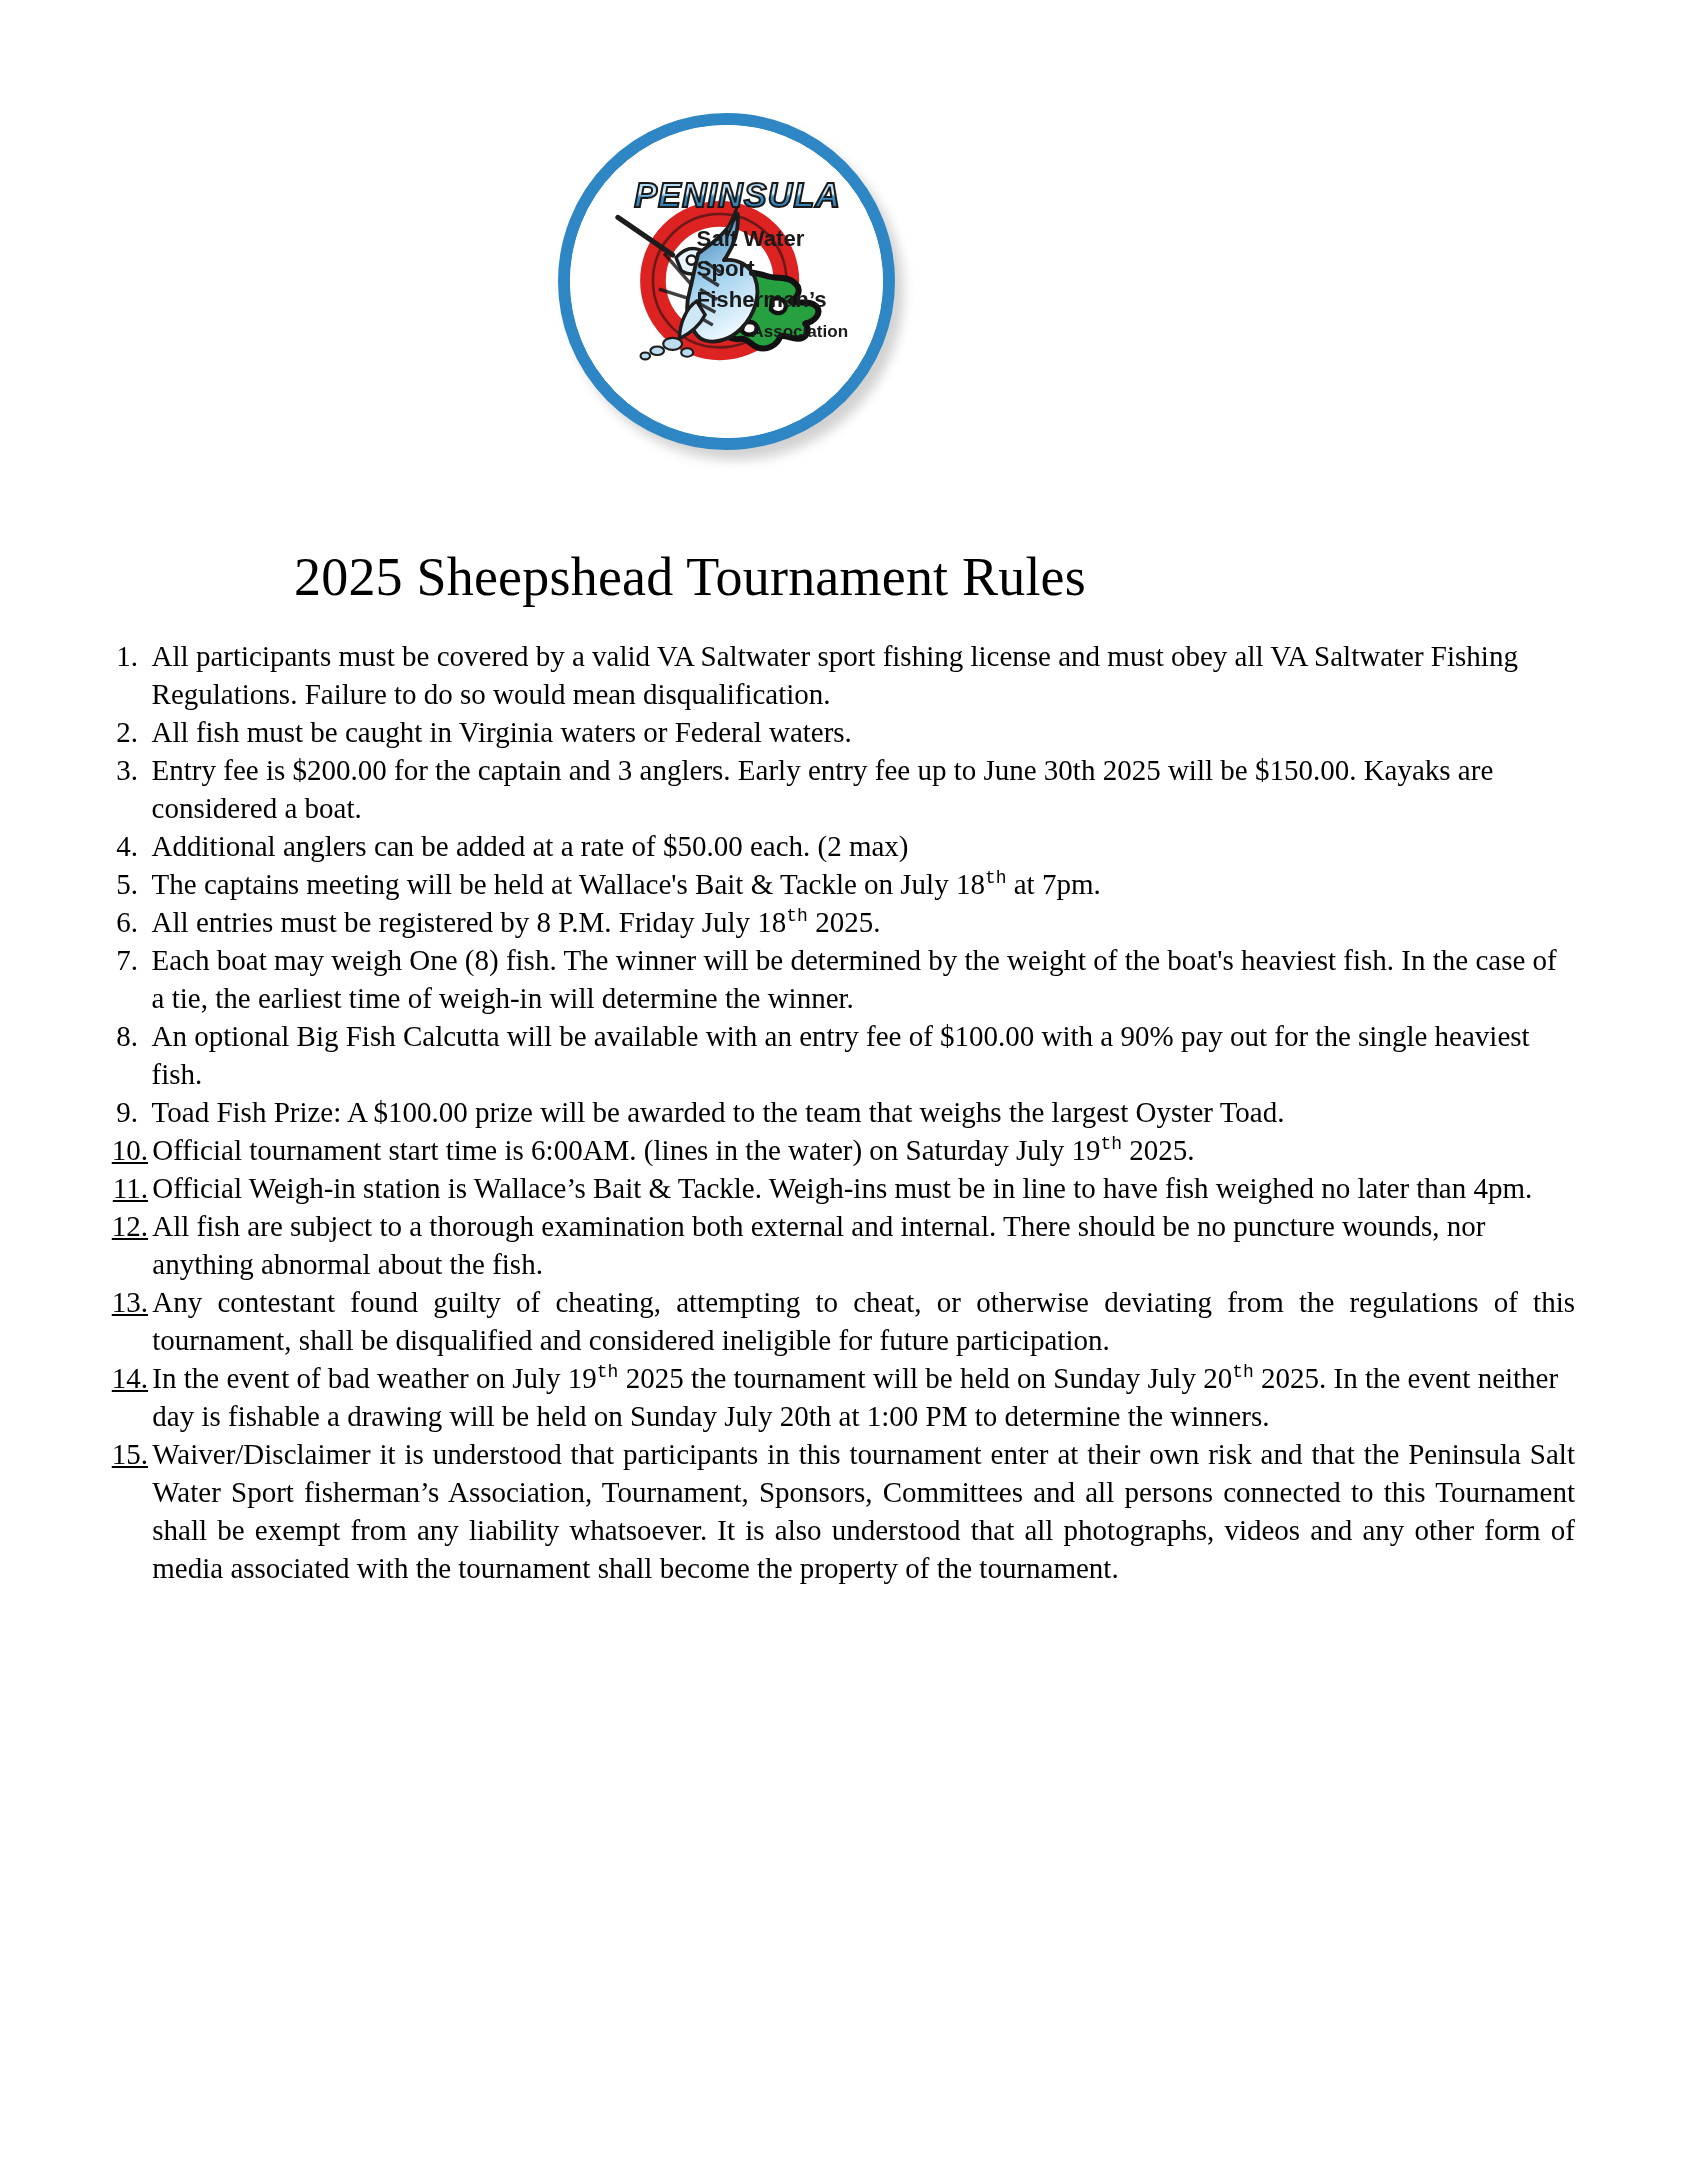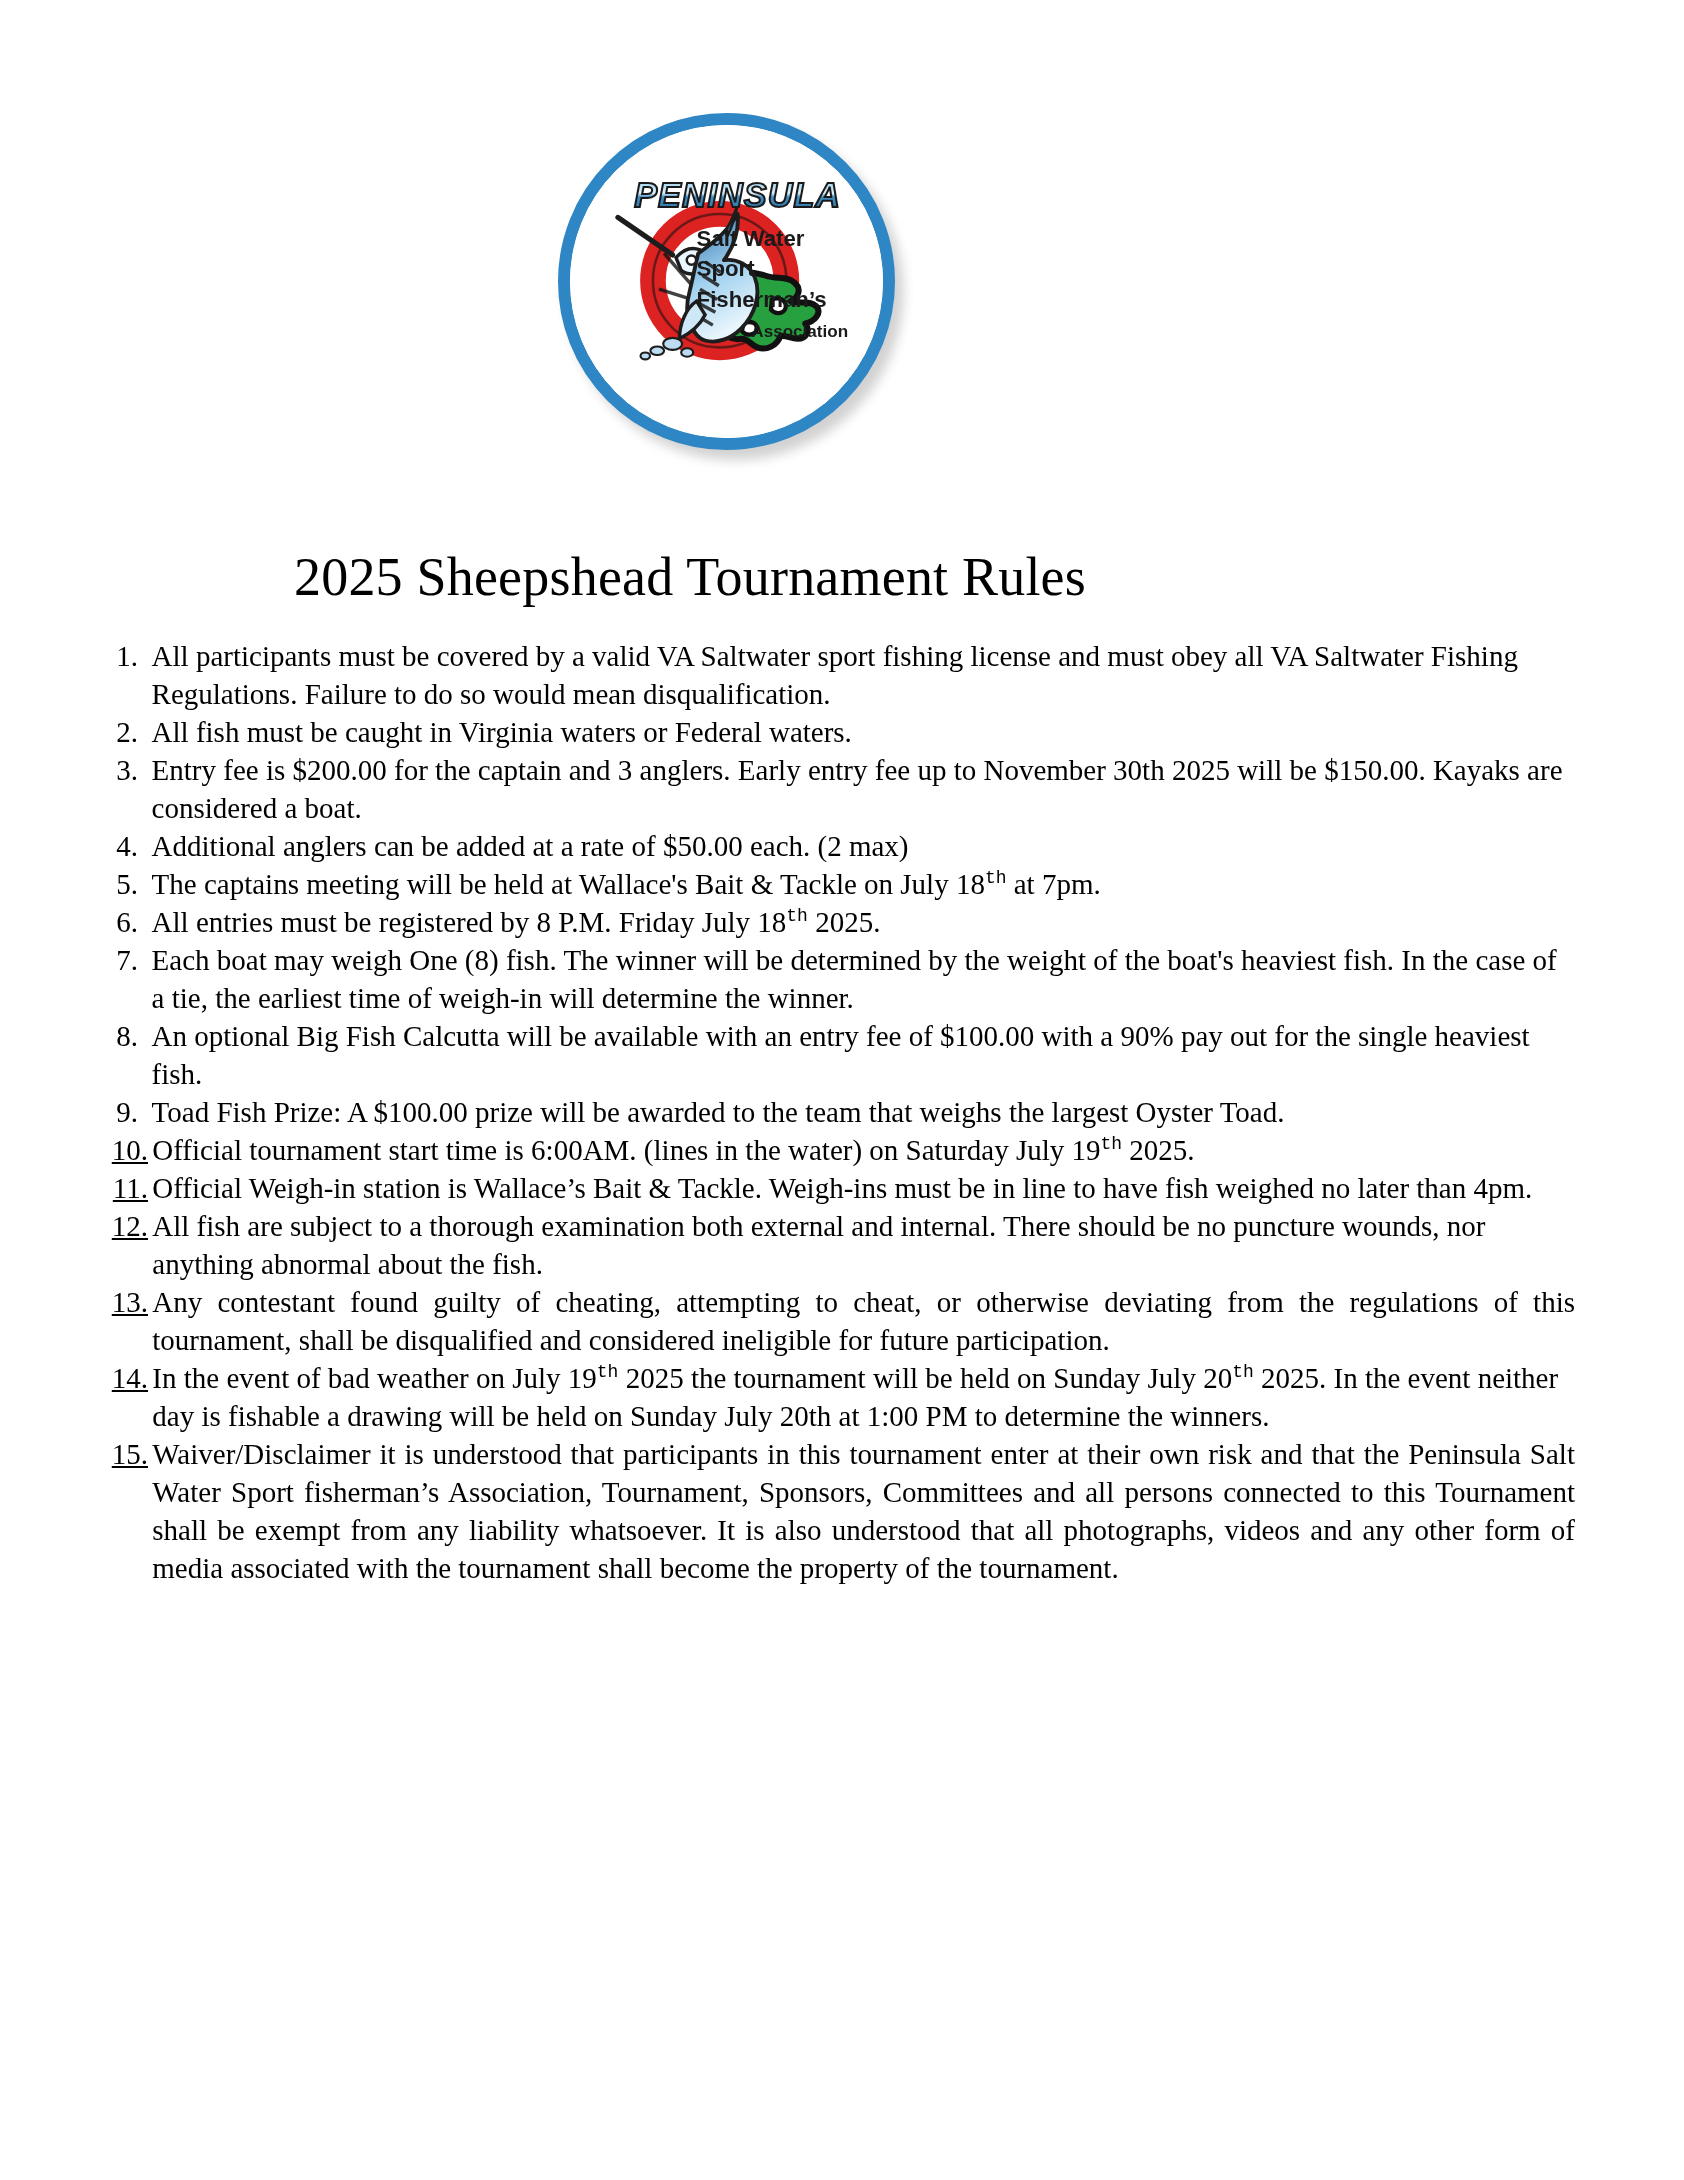--- a/index.html
+++ b/index.html
@@ -210,21 +210,21 @@
       <li class="rule narrow">
         <span class="marker">1.</span>
         <span class="body">All participants must be covered by a valid VA Saltwater sport fishing license and must obey all VA Saltwater Fishing Regulations. Failure to do so would mean disqualification.</span>
       </li>
       <li class="rule narrow">
         <span class="marker">2.</span>
         <span class="body">All fish must be caught in Virginia waters or Federal waters.</span>
       </li>
       <li class="rule narrow">
         <span class="marker">3.</span>
-        <span class="body">Entry fee is $200.00 for the captain and 3 anglers. Early entry fee up to November 30th 2025 will be $150.00. Kayaks are considered a boat.</span>
+        <span class="body">Entry fee is $200.00 for the captain and 3 anglers. Early entry fee up to June 30th 2025 will be $150.00. Kayaks are considered a boat.</span>
       </li>
       <li class="rule narrow">
         <span class="marker">4.</span>
         <span class="body">Additional anglers can be added at a rate of $50.00 each. (2 max)</span>
       </li>
       <li class="rule narrow">
         <span class="marker">5.</span>
         <span class="body">The captains meeting will be held at Wallace's Bait &amp; Tackle on July 18<sup>th</sup> at 7pm.</span>
       </li>
       <li class="rule narrow">

